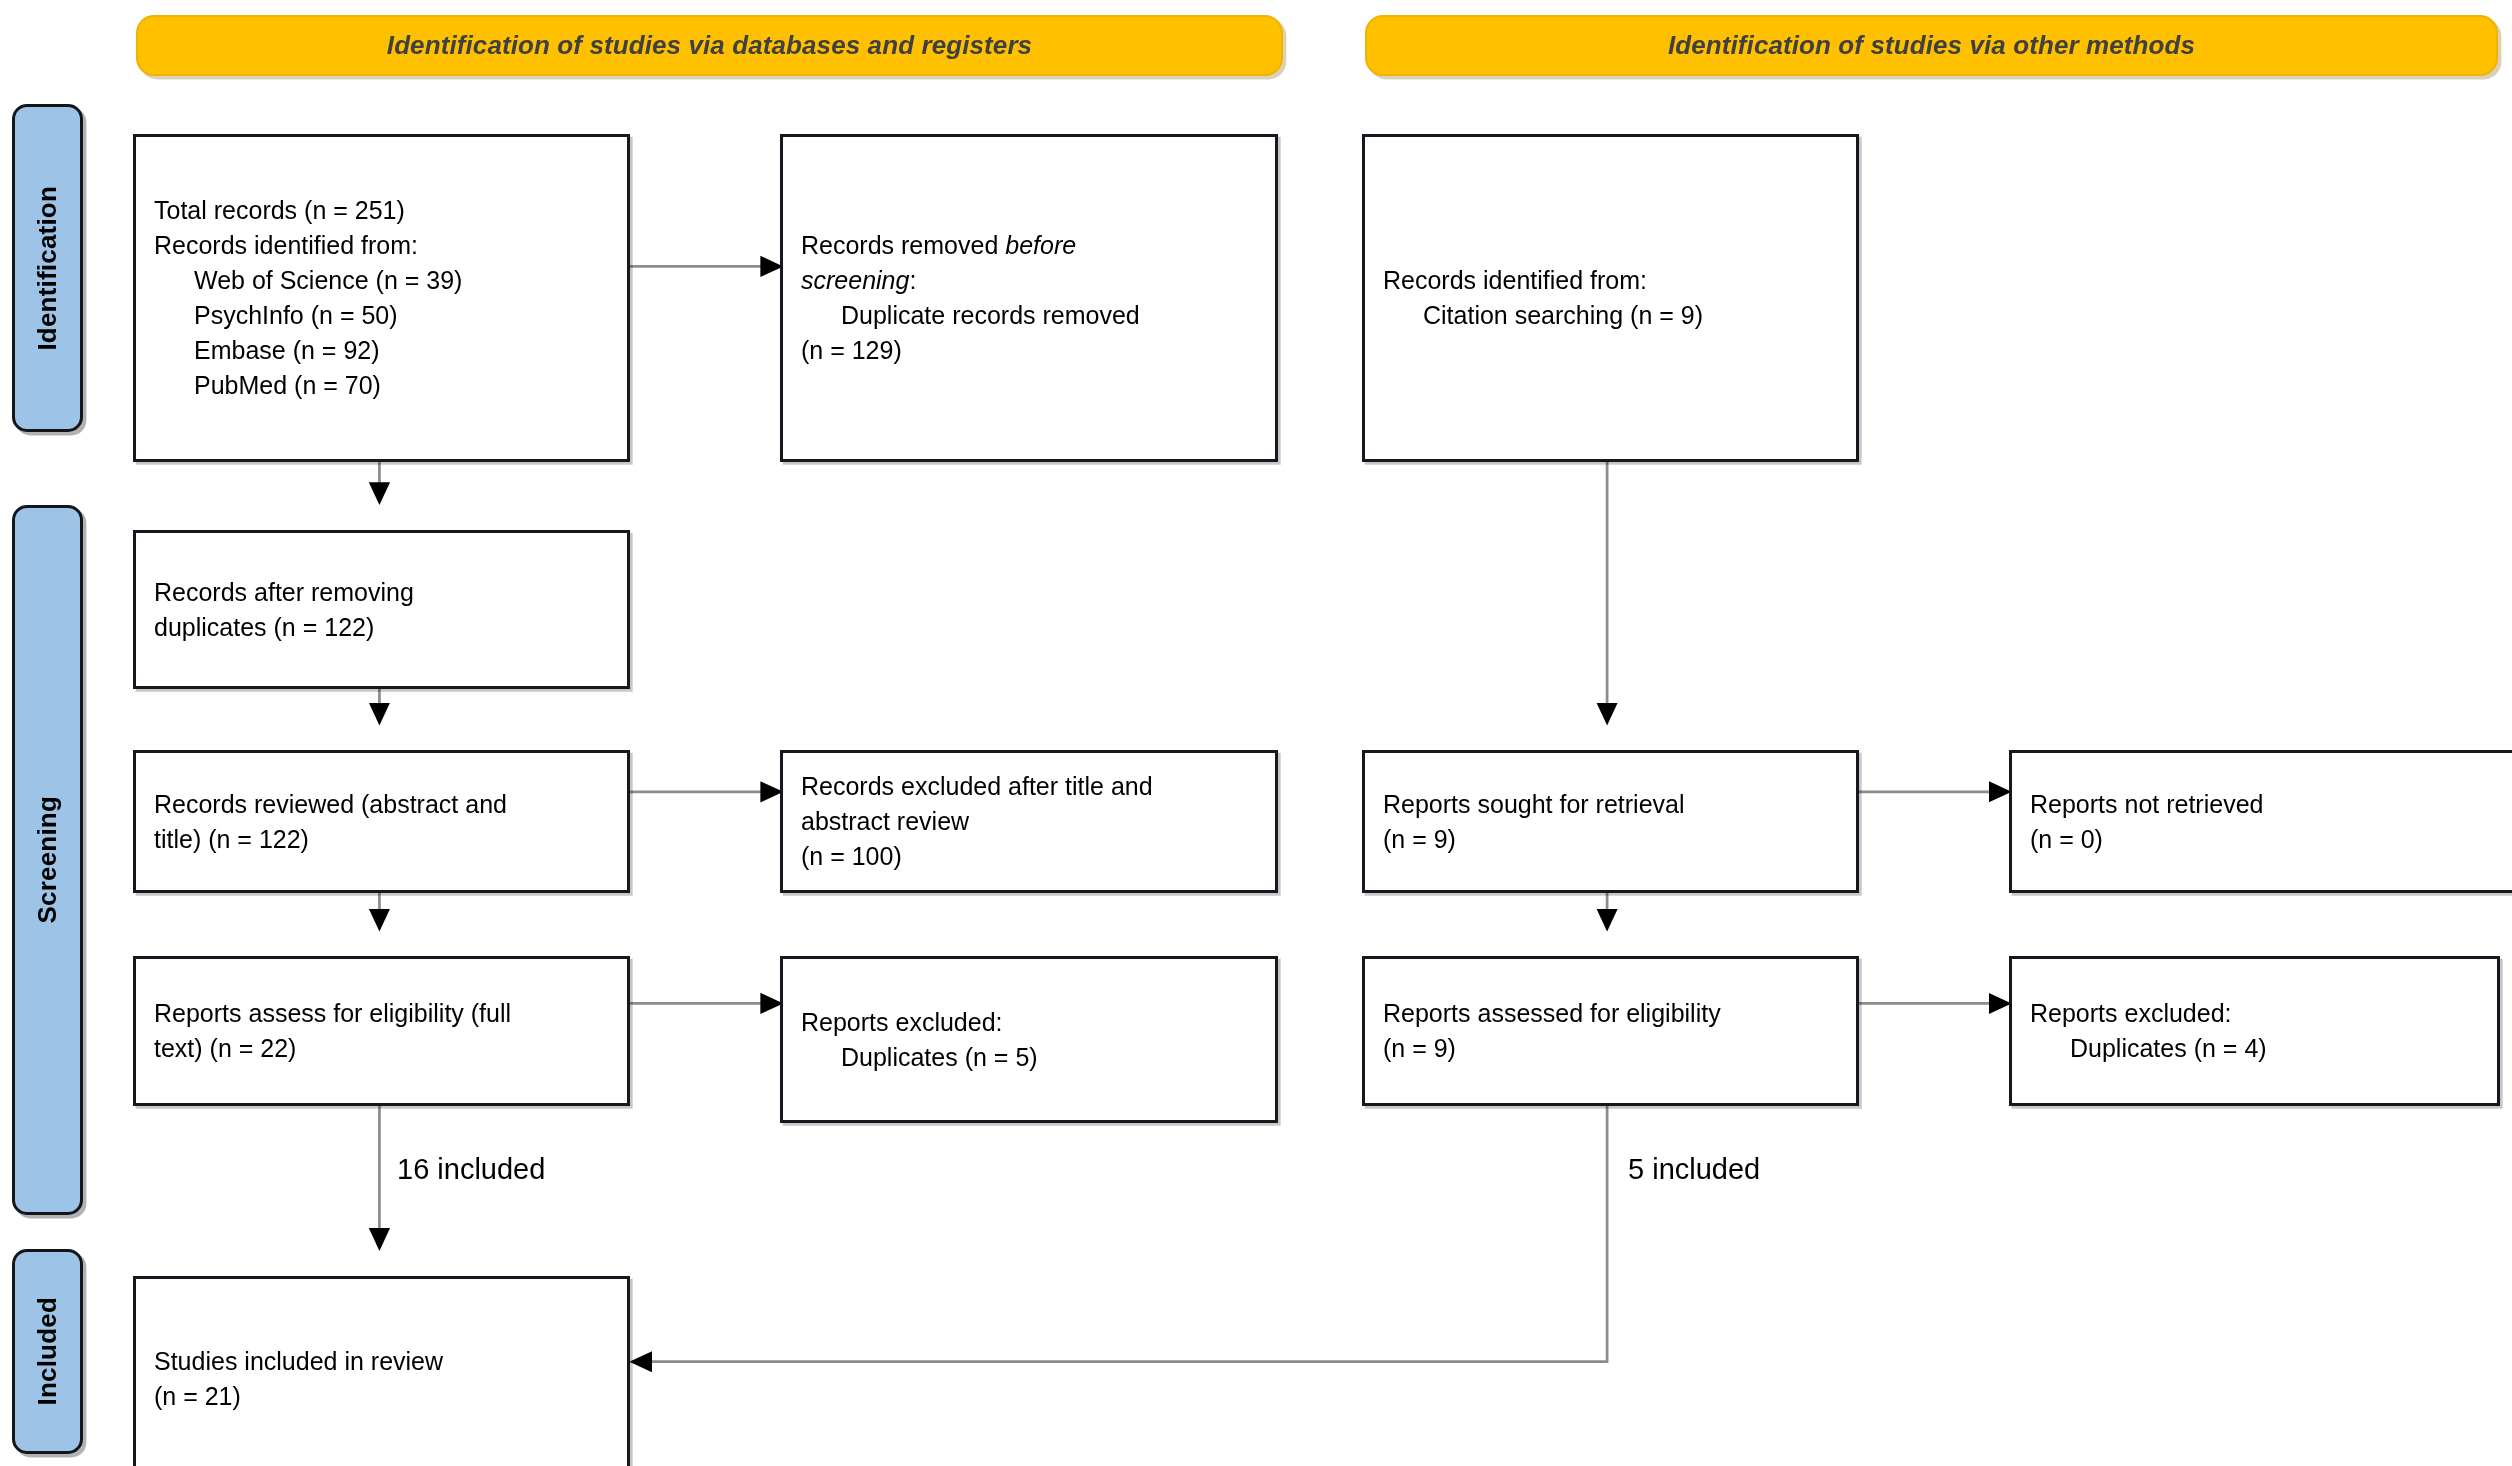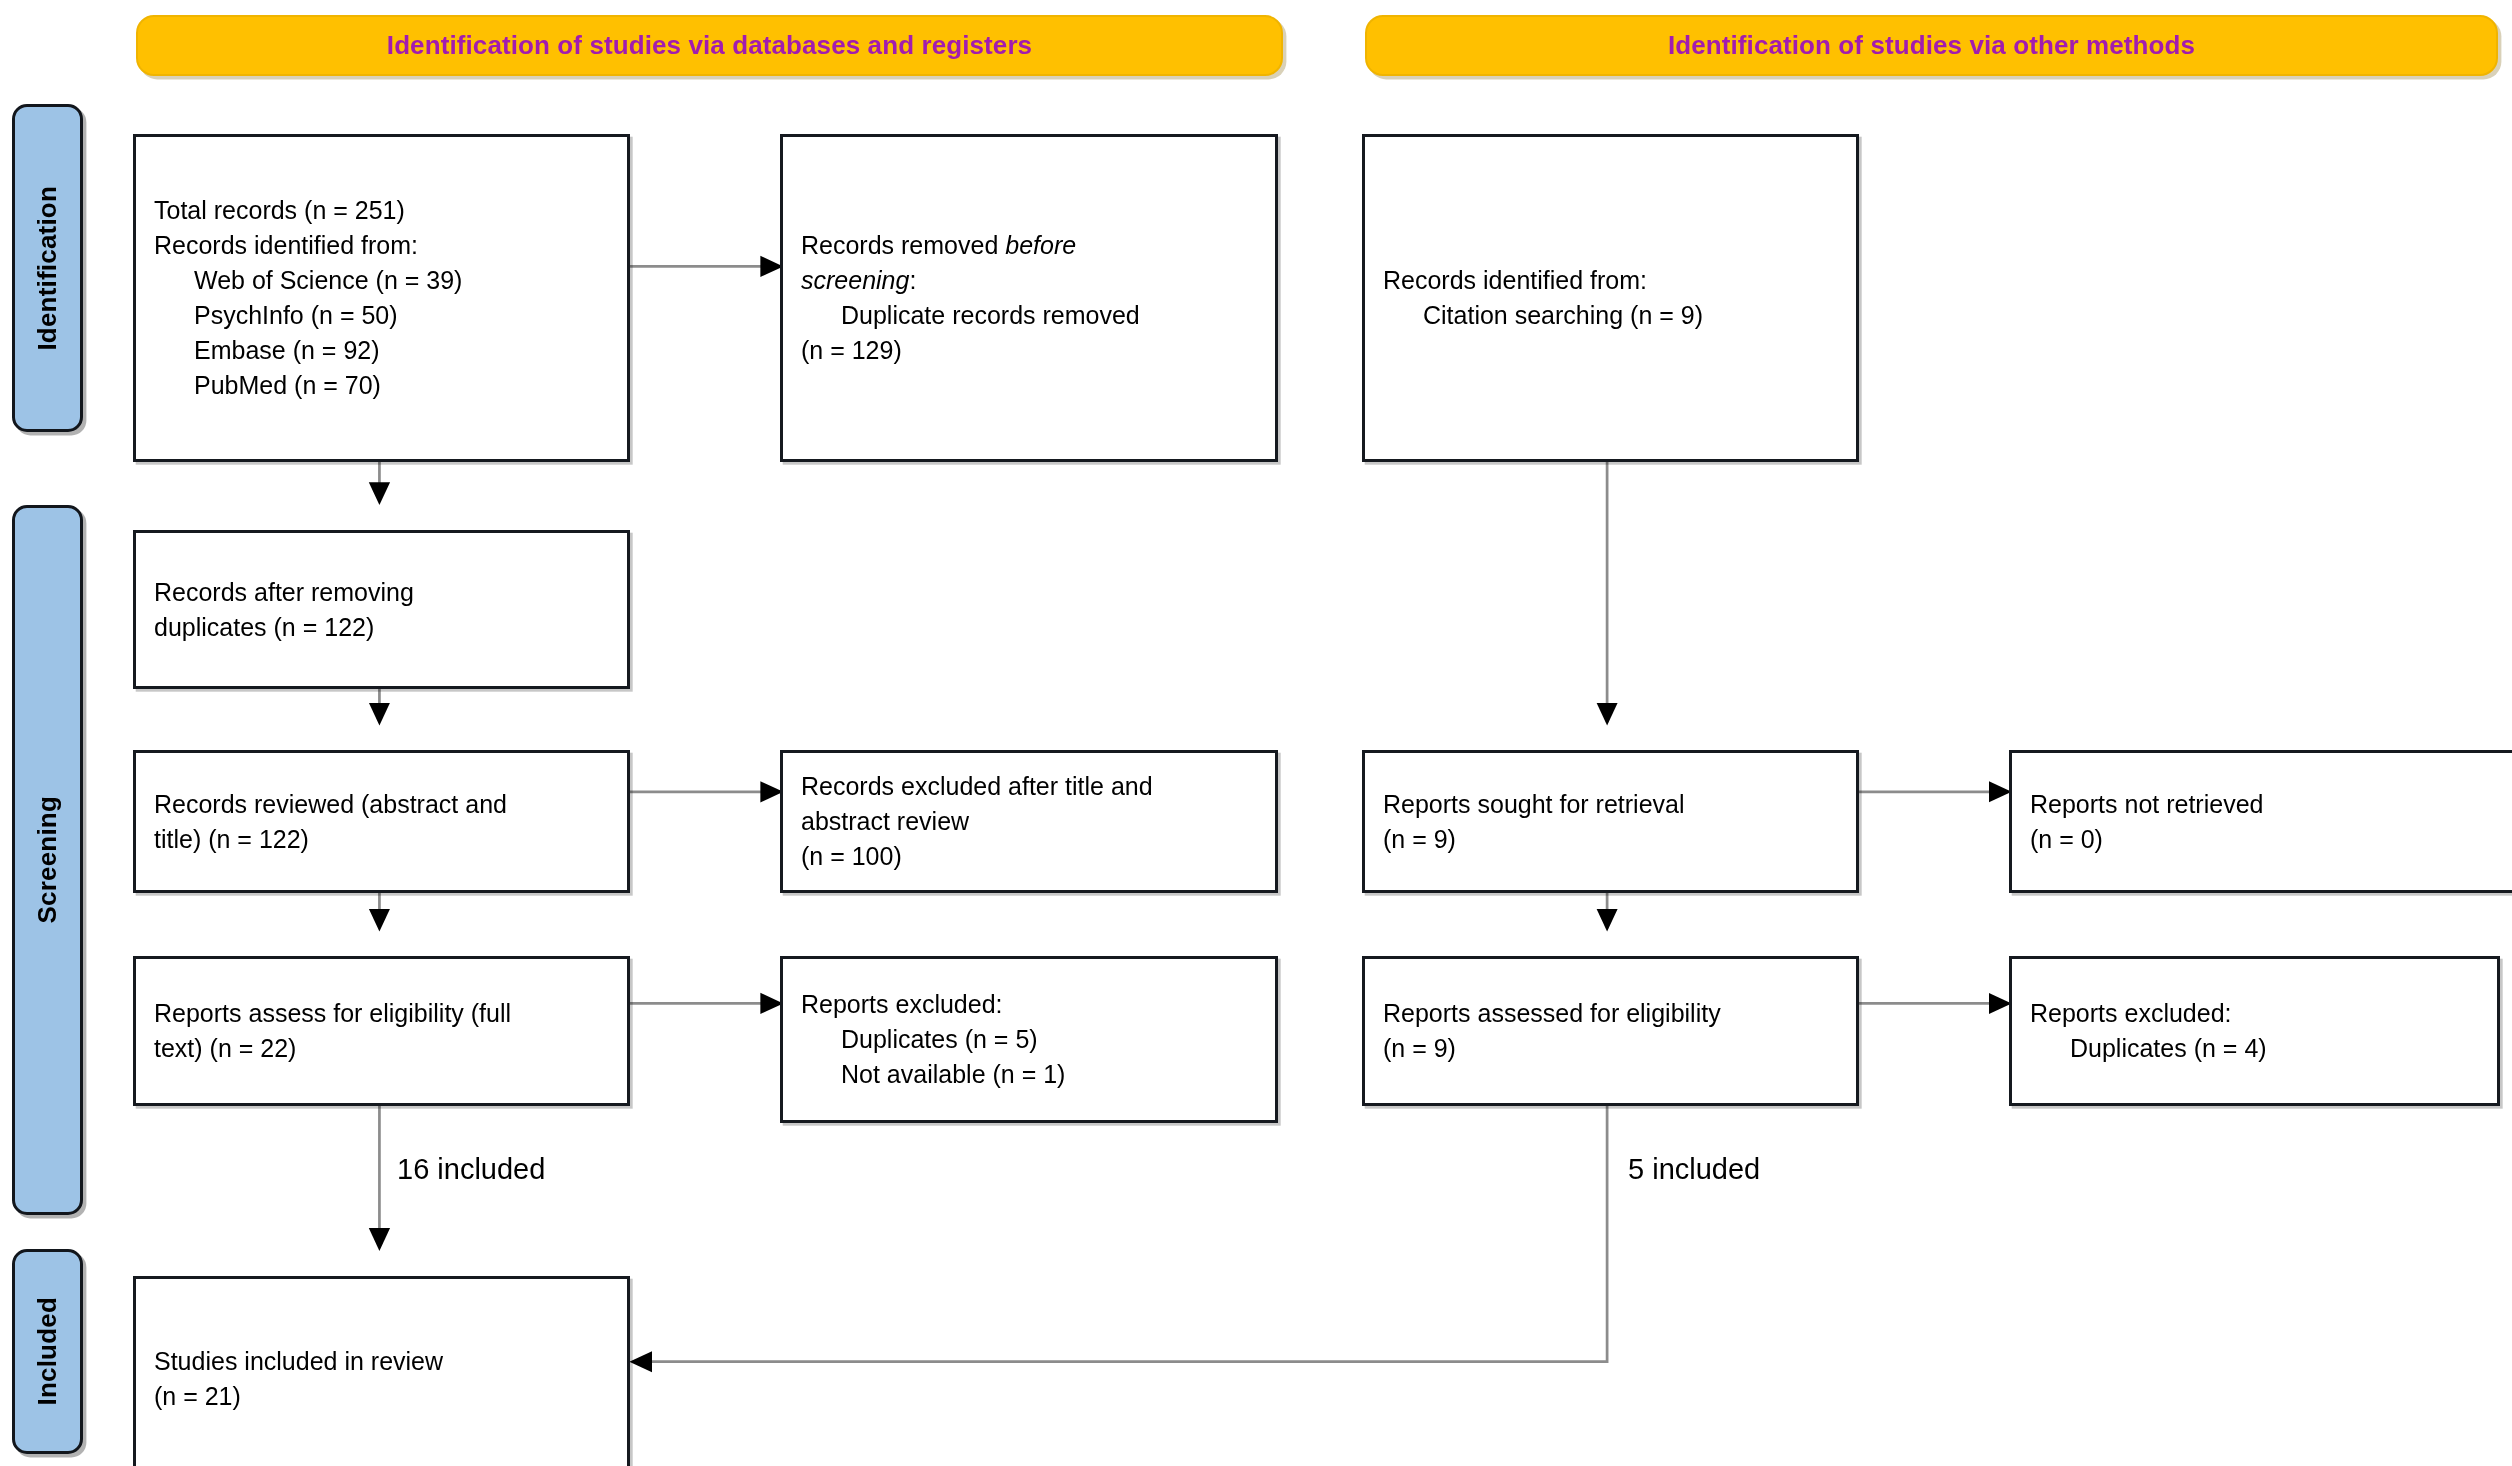--- a/index.html
+++ b/index.html
@@ -26,24 +26,25 @@
     border-radius: 18px;
     box-shadow: 3.4px 3.4px 0 rgba(120,90,0,0.28);
     display: flex;
     align-items: center;
     justify-content: center;
     box-sizing: border-box;
   }
   .banner span {
     font-weight: bold;
     font-size: 26px;
-    color: #a21caf;
+    color: #404040;
     letter-spacing: 0.1px;
     text-align: center;
     white-space: nowrap;
+    font-style: italic;
   }
 
   
   .rail {
     position: absolute;
     background: #9DC3E6;
     border: 3.4px solid #12161c;
     border-radius: 15px;
     box-shadow: 3.4px 3.4px 0 rgba(0,0,0,0.30);
     display: flex;
@@ -207,21 +208,20 @@
     <div class="txt">
       <span class="ln">Reports assess for eligibility (full</span>
       <span class="ln">text) (n = 22)</span>
     </div>
   </div>
 
   <div class="node v-center" style="left:780px; top:928px; width:498px; height:167px;">
     <div class="txt">
       <span class="ln">Reports excluded:</span>
       <span class="ln indent">Duplicates (n = 5)</span>
-      <span class="ln indent">Not available (n = 1)</span>
     </div>
   </div>
 
   <div class="node v-center" style="left:133px; top:1248px; width:497px; height:206px;">
     <div class="txt">
       <span class="ln">Studies included in review</span>
       <span class="ln">(n = 21)</span>
     </div>
   </div>
 

